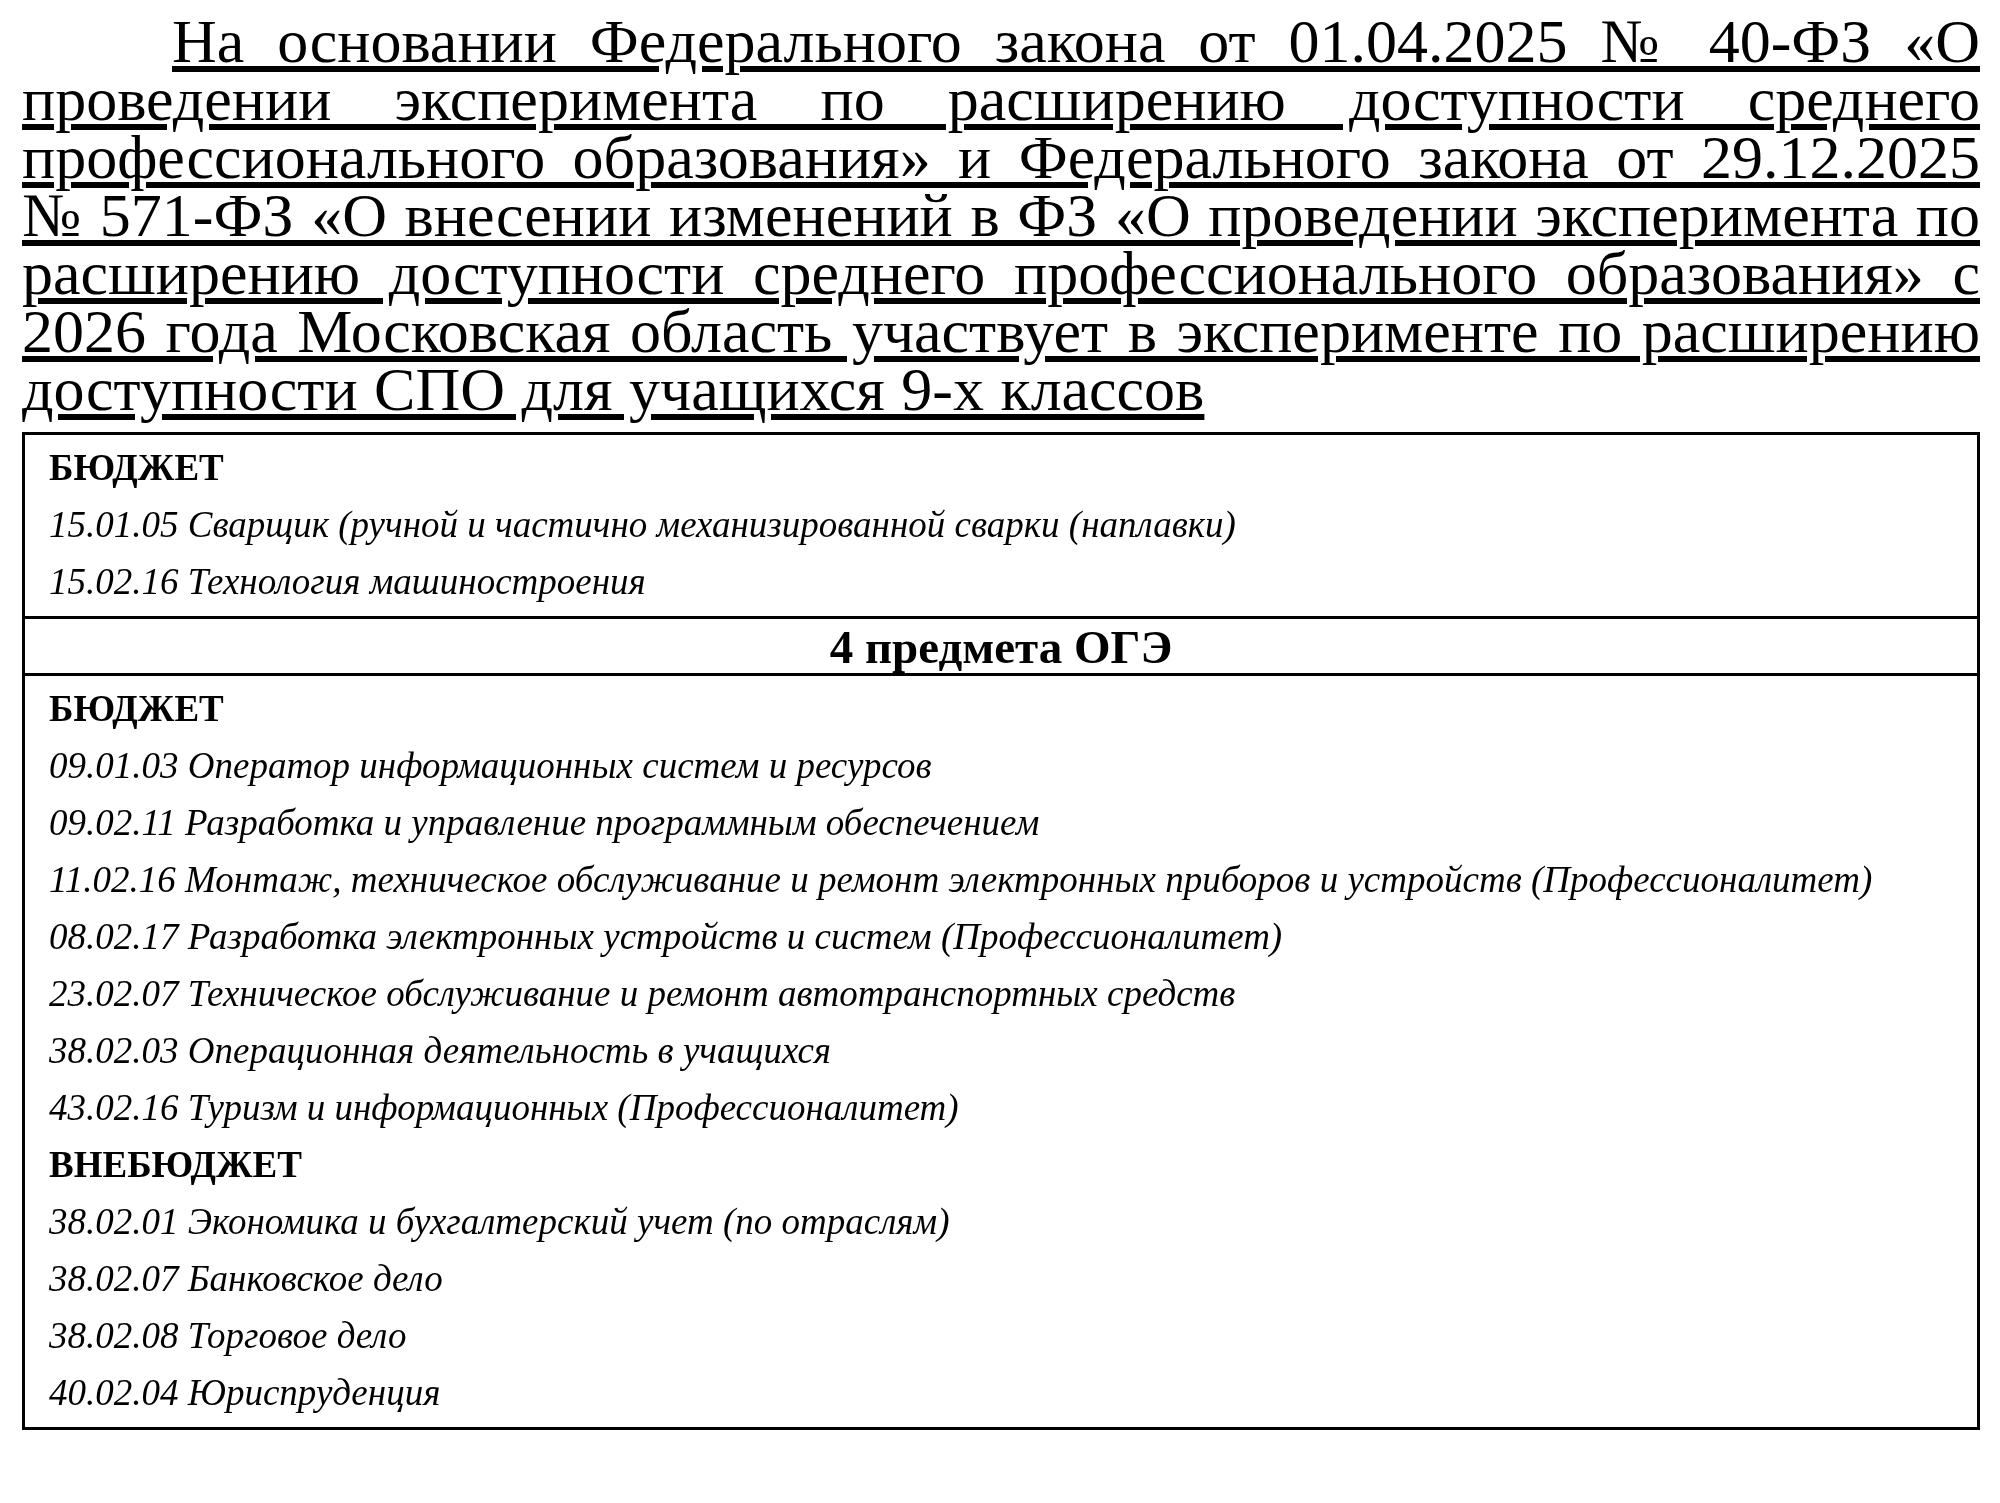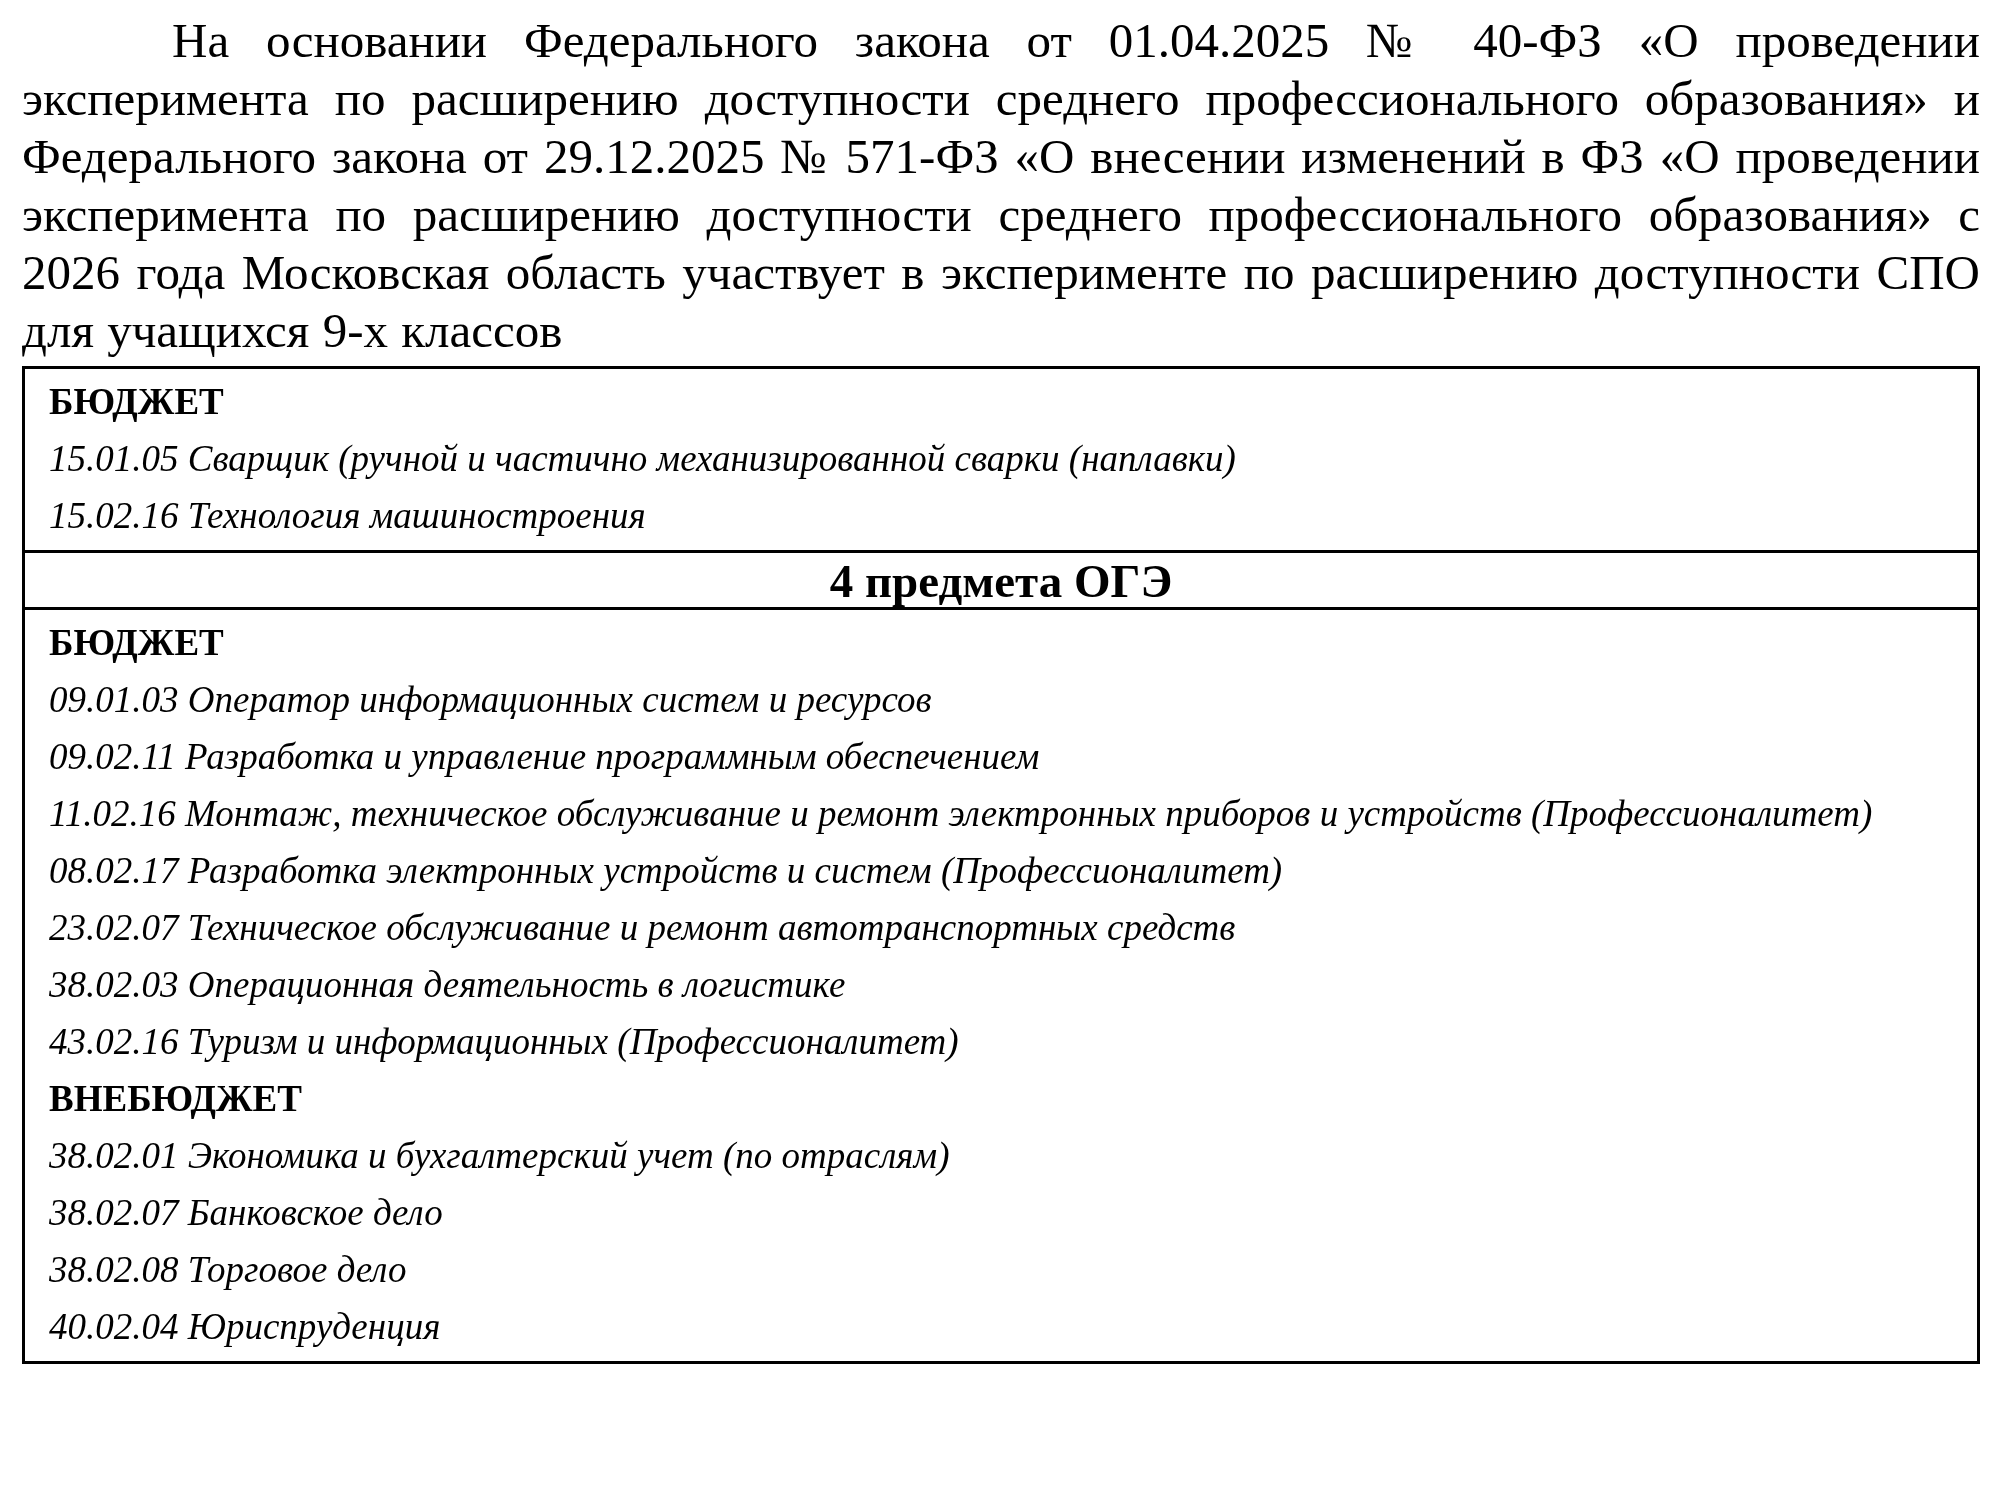--- a/index.html
+++ b/index.html
@@ -14,26 +14,27 @@
     font-family: "Liberation Serif", "DejaVu Serif", serif;
     color: #000000;
   }
   .page {
     box-sizing: border-box;
     width: 2000px;
     height: 1503px;
     padding: 12px 20px 0 22px;
   }
   .intro {
-    margin: 0 0 6px 0;
-    font-size: 49px;
+    margin: 0 0 14px 0;
+    font-size: 62px;
     line-height: 58px;
     text-align: justify;
     text-indent: 150px;
     word-spacing: 1px;
+    text-decoration: underline;
   }
   table.programs {
     border-collapse: collapse;
     width: 1958px;
     table-layout: fixed;
   }
   table.programs td {
     border: 3px solid #000000;
     box-sizing: border-box;
   }
@@ -80,21 +81,21 @@
         <td class="section-header">4 предмета ОГЭ</td>
       </tr>
       <tr>
         <td class="section-body">
           <div class="group-label">БЮДЖЕТ</div>
           <div class="program-item">09.01.03 Оператор информационных систем и ресурсов</div>
           <div class="program-item">09.02.11 Разработка и управление программным обеспечением</div>
           <div class="program-item">11.02.16 Монтаж, техническое обслуживание и ремонт электронных приборов и устройств (Профессионалитет)</div>
           <div class="program-item">08.02.17 Разработка электронных устройств и систем (Профессионалитет)</div>
           <div class="program-item">23.02.07 Техническое обслуживание и ремонт автотранспортных средств</div>
-          <div class="program-item">38.02.03 Операционная деятельность в логистике</div>
+          <div class="program-item">38.02.03 Операционная деятельность в учащихся</div>
           <div class="program-item">43.02.16 Туризм и информационных (Профессионалитет)</div>
           <div class="group-label">ВНЕБЮДЖЕТ</div>
           <div class="program-item">38.02.01 Экономика и бухгалтерский учет (по отраслям)</div>
           <div class="program-item">38.02.07 Банковское дело</div>
           <div class="program-item">38.02.08 Торговое дело</div>
           <div class="program-item">40.02.04 Юриспруденция</div>
         </td>
       </tr>
     </tbody>
   </table>

